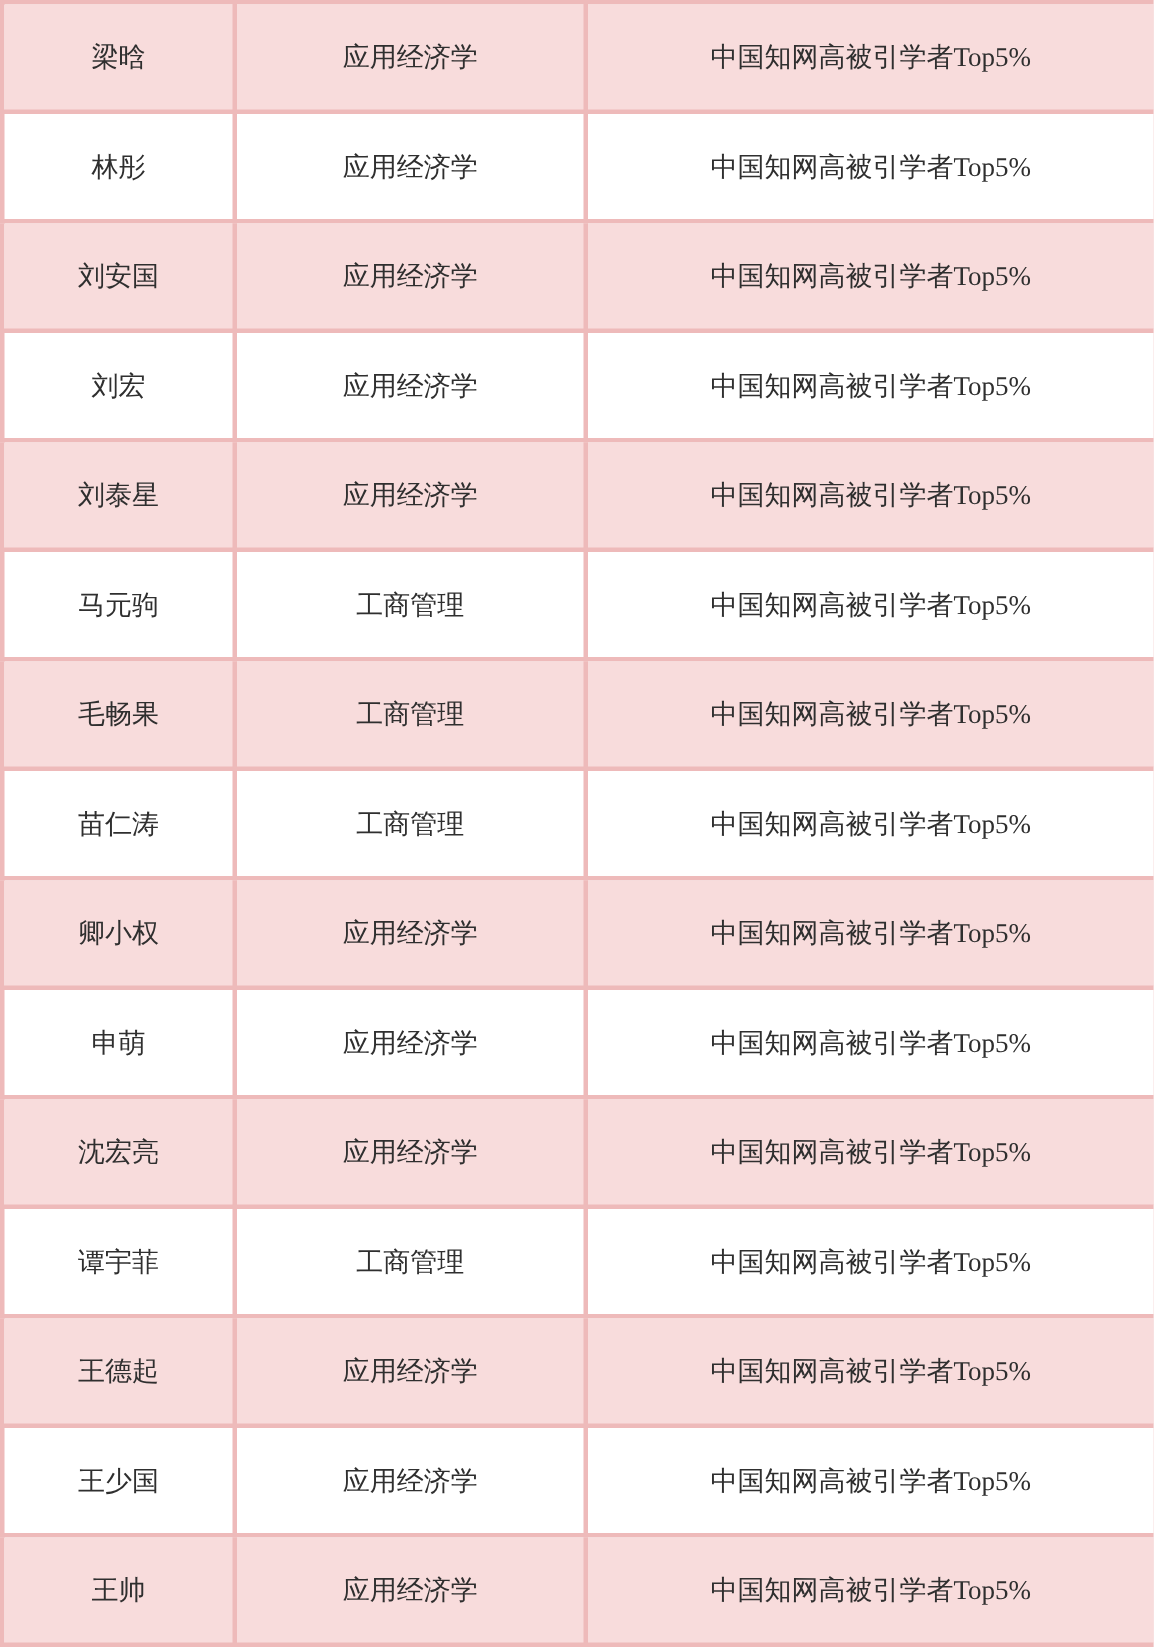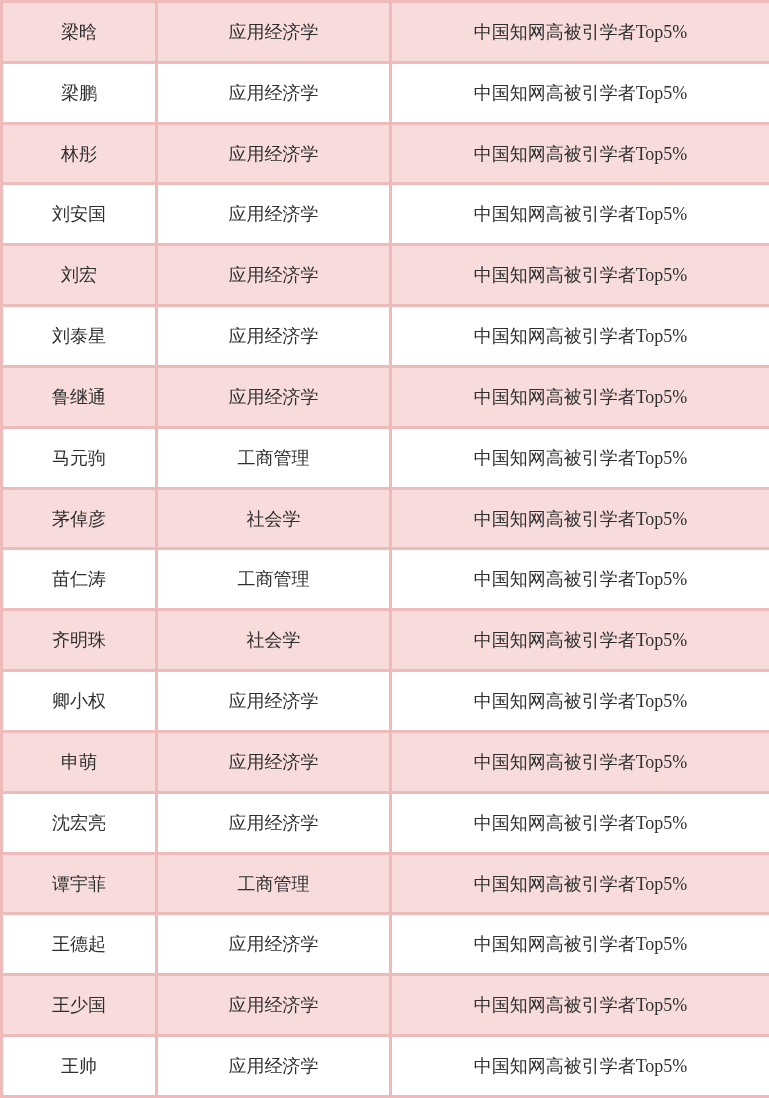--- a/index.html
+++ b/index.html
@@ -57,31 +57,20 @@
       <span>梁晗</span>
     </td>
     <td>
       <span>应用经济学</span>
     </td>
     <td>
       <span>中国知网高被引学者Top5%</span>
     </td>
   </tr>
 
-  <tr>
-    <td>
-      <span>梁鹏</span>
-    </td>
-    <td>
-      <span>应用经济学</span>
-    </td>
-    <td>
-      <span>中国知网高被引学者Top5%</span>
-    </td>
-  </tr>
 
   <tr>
     <td>
       <span>林彤</span>
     </td>
     <td>
       <span>应用经济学</span>
     </td>
     <td>
       <span>中国知网高被引学者Top5%</span>
@@ -117,82 +106,60 @@
       <span>刘泰星</span>
     </td>
     <td>
       <span>应用经济学</span>
     </td>
     <td>
       <span>中国知网高被引学者Top5%</span>
     </td>
   </tr>
 
-  <tr>
-    <td>
-      <span>鲁继通</span>
-    </td>
-    <td>
-      <span>应用经济学</span>
-    </td>
-    <td>
-      <span>中国知网高被引学者Top5%</span>
-    </td>
-  </tr>
 
 
 
   <tr>
     <td>
       <span>马元驹</span>
     </td>
     <td>
       <span>工商管理</span>
     </td>
     <td>
       <span>中国知网高被引学者Top5%</span>
     </td>
   </tr>
 
-
-  <tr>
-    <td>
-      <span>茅倬彦</span>
-    </td>
-    <td>
-      <span>社会学</span>
-    </td>
-    <td>
-      <span>中国知网高被引学者Top5%</span>
-    </td>
-  </tr>
+  <tr>
+    <td>
+      <span>毛畅果</span>
+    </td>
+    <td>
+      <span>工商管理</span>
+    </td>
+    <td>
+      <span>中国知网高被引学者Top5%</span>
+    </td>
+  </tr>
+
 
   <tr>
     <td>
       <span>苗仁涛</span>
     </td>
     <td>
       <span>工商管理</span>
     </td>
     <td>
       <span>中国知网高被引学者Top5%</span>
     </td>
   </tr>
 
-  <tr>
-    <td>
-      <span>齐明珠</span>
-    </td>
-    <td>
-      <span>社会学</span>
-    </td>
-    <td>
-      <span>中国知网高被引学者Top5%</span>
-    </td>
-  </tr>
 
   <tr>
     <td>
       <span>卿小权</span>
     </td>
     <td>
       <span>应用经济学</span>
     </td>
     <td>
       <span>中国知网高被引学者Top5%</span>

